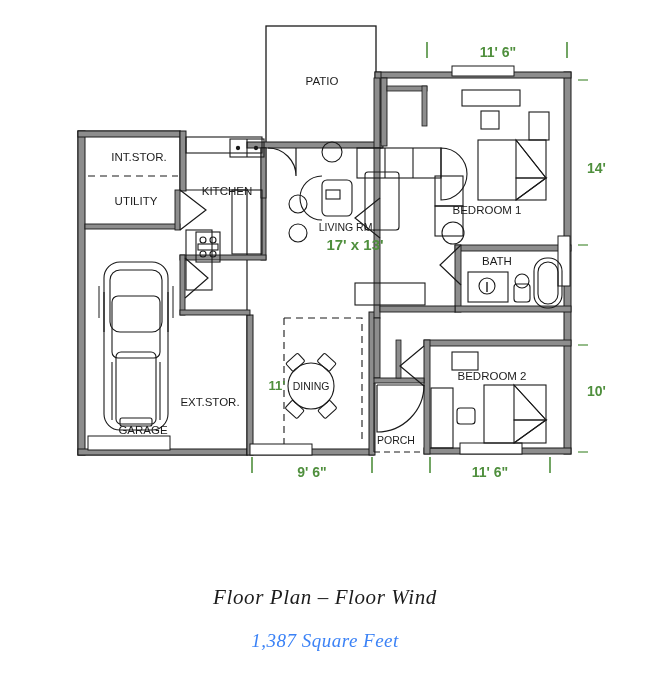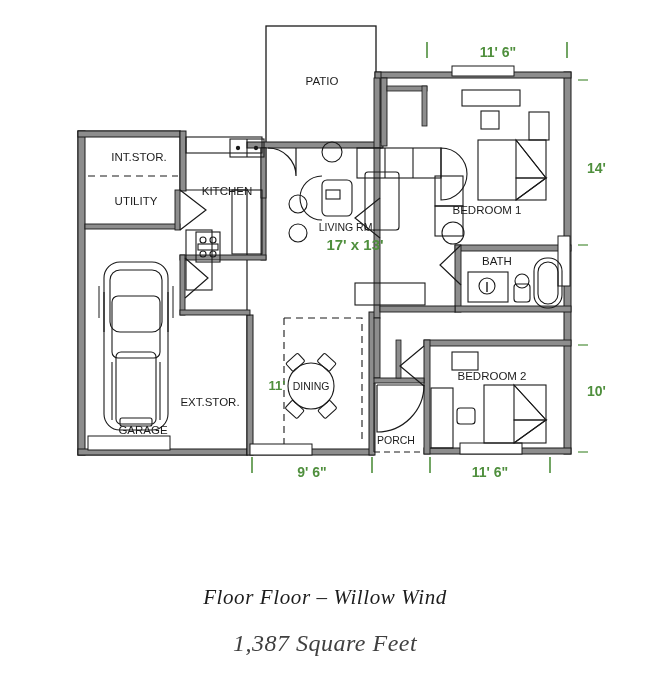--- a/index.html
+++ b/index.html
@@ -35,22 +35,22 @@
     font-family: "Liberation Serif", serif;
     font-style: italic;
     font-size: 21px;
     color: #1c1c1c;
     letter-spacing: 0.6px;
     margin-bottom: 20px;
   }
   .caption-line2 {
     font-family: "Liberation Serif", serif;
     font-style: italic;
-    font-size: 24px;
-    color: #404040;
+    font-size: 19px;
+    color: #3b82f6;
     letter-spacing: 0.5px;
   }
   text { font-family: "Liberation Sans", sans-serif; }
 </style>
 </head>
 <body>
 
 <div id="plan-root">
 
   <svg id="floorplan-svg" width="650" height="695" viewBox="0 0 650 695">
@@ -308,17 +308,17 @@
       <text x="587" y="396" text-anchor="start">10'</text>
       <text x="312" y="477">9' 6"</text>
       <text x="490" y="477">11' 6"</text>
       <text x="355" y="250" font-size="15">17' x 13'</text>
       <text x="277" y="390" font-size="13">11'</text>
     </g>
 
   </svg>
 
   <div class="caption-block">
-    <div class="caption-line1">Floor Floor – Willow Wind</div>
+    <div class="caption-line1">Floor Plan – Floor Wind</div>
     <div class="caption-line2">1,387 Square Feet</div>
   </div>
 
 </div>
 
 </body></html>

